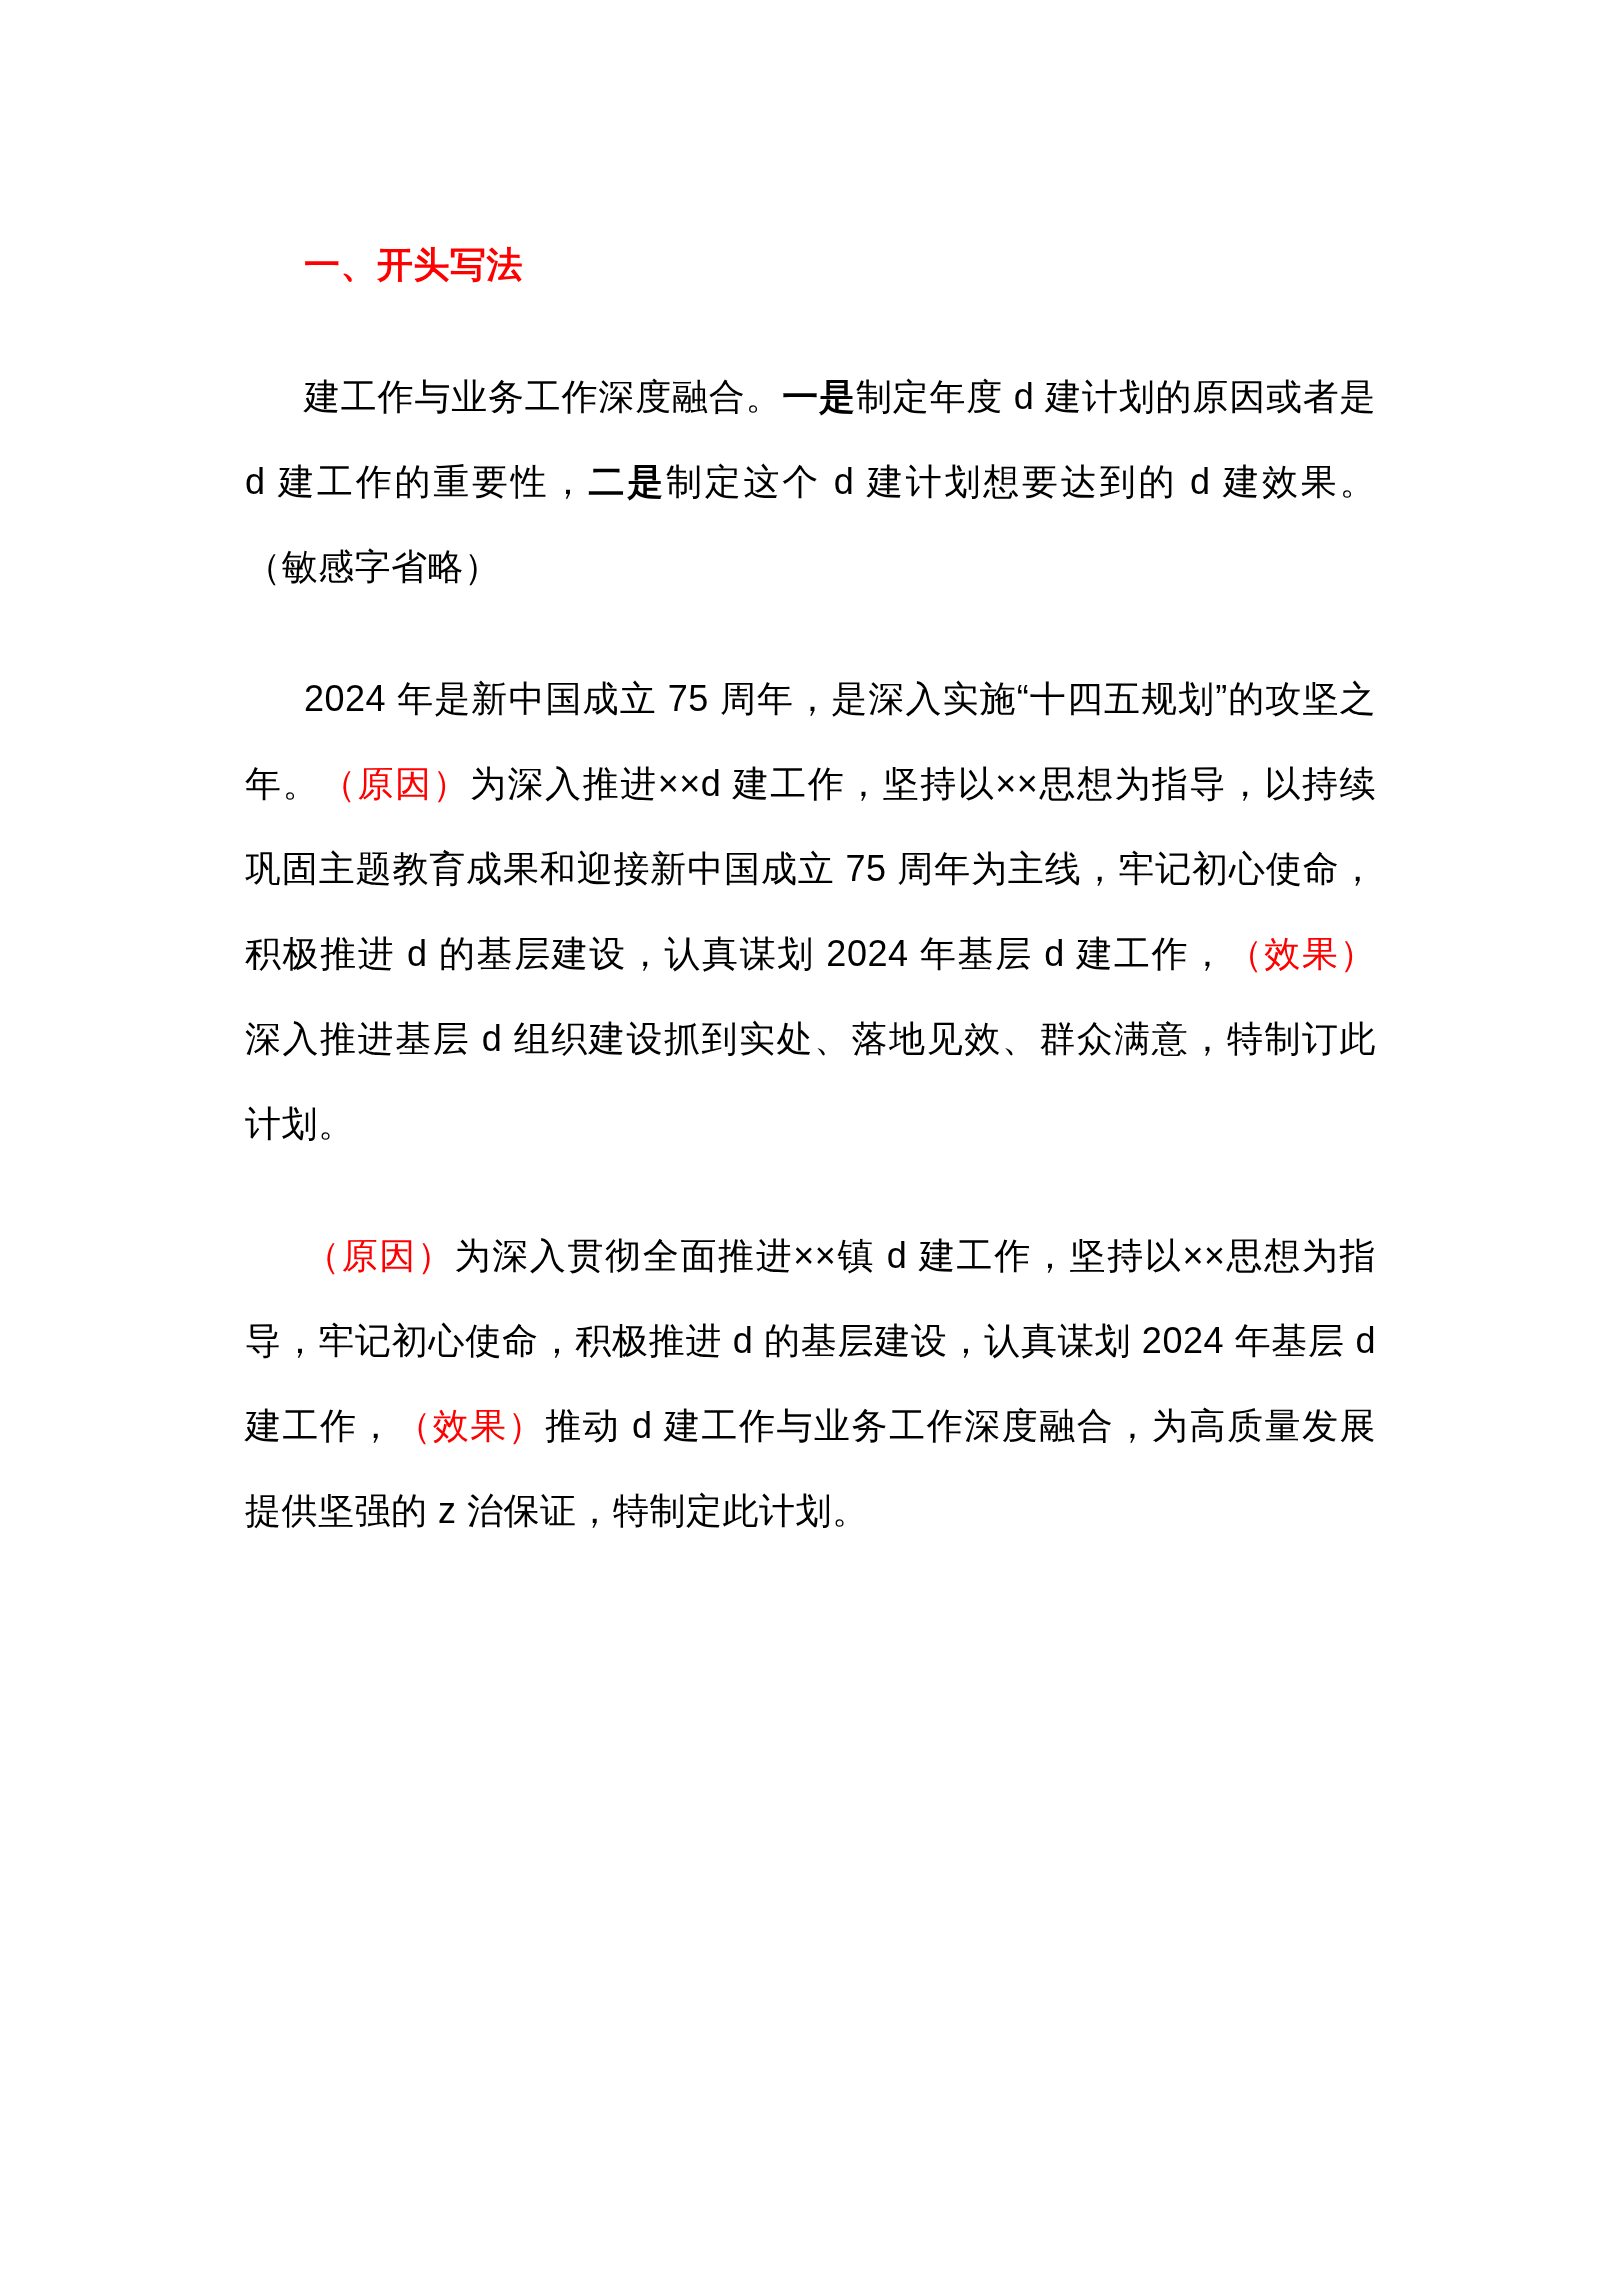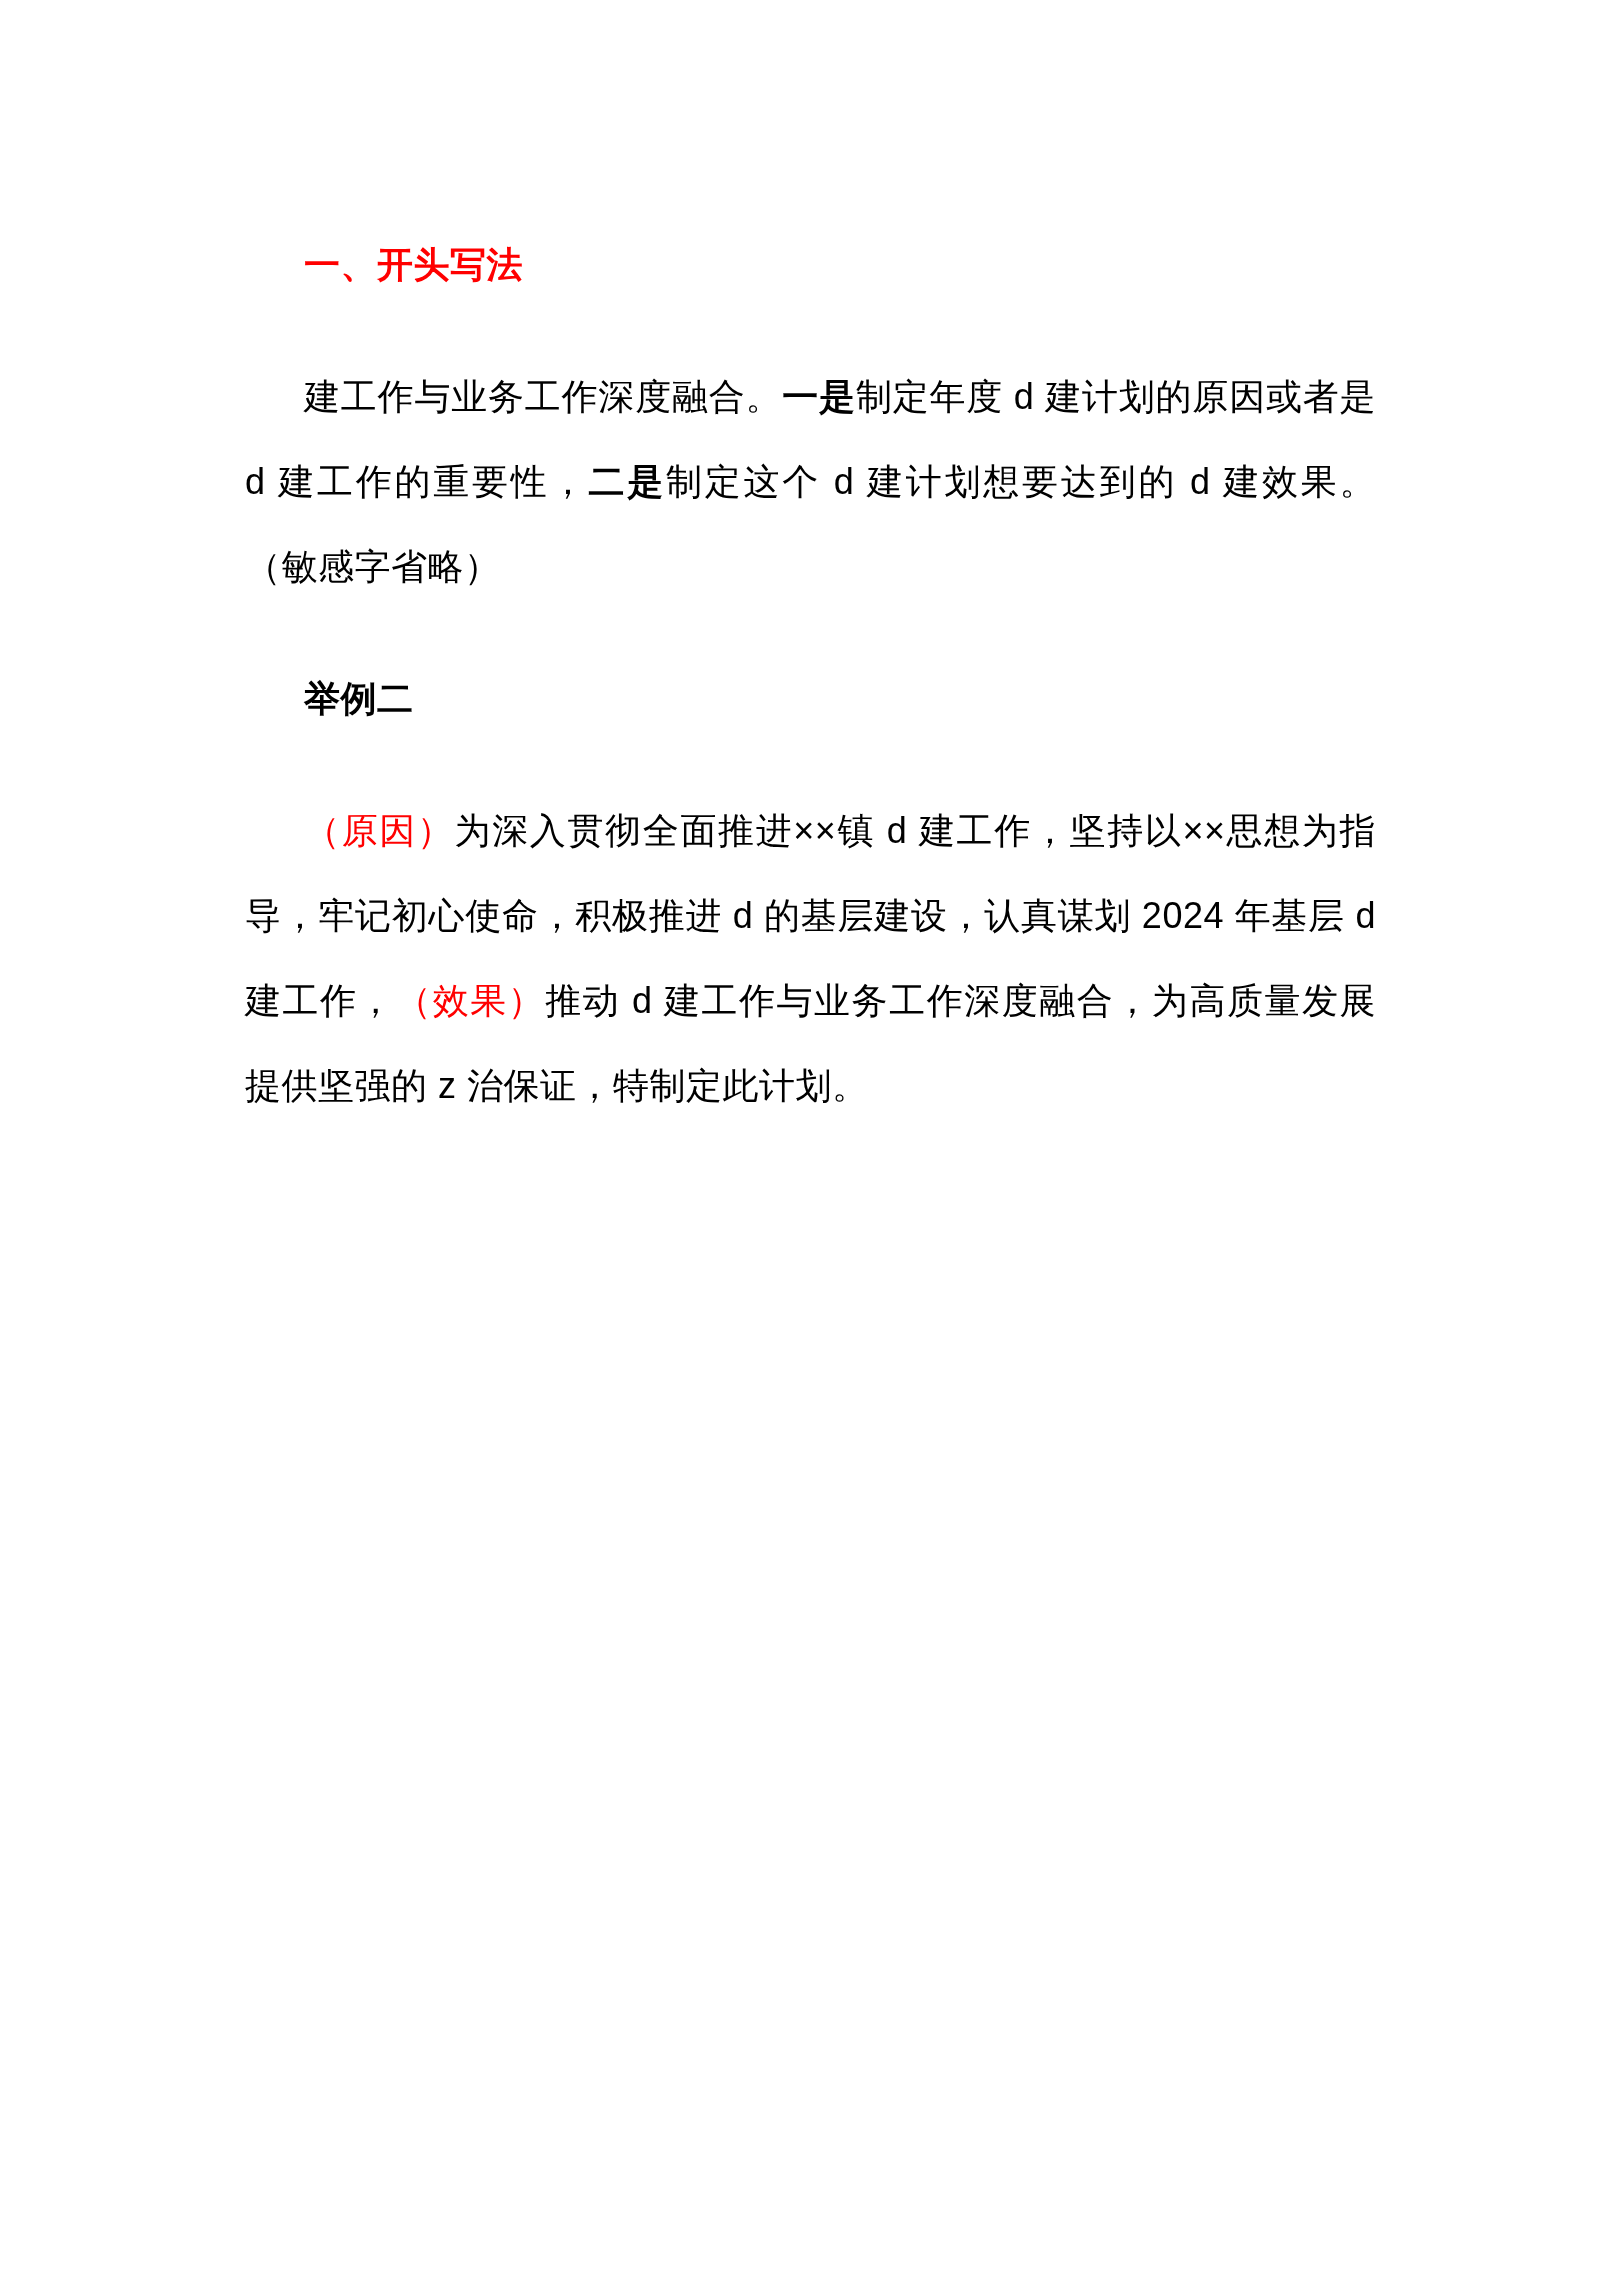--- a/index.html
+++ b/index.html
@@ -39,17 +39,17 @@
   }
   .run-bold { font-weight: bold; }
 </style>
 </head>
 <body>
 
 <div class="page">
   <div class="doc-body">
       <p class="heading"><span class="run-bold" style="color: rgb(255, 0, 0);">一、开头写法</span></p>
       <p class="paragraph"><span>建工作与业务工作深度融合。</span><span class="run-bold">一是</span><span>制定年度 d 建计划的原因或者是 d 建工作的重要性，</span><span class="run-bold">二是</span><span>制定这个 d 建计划想要达到的 d 建效果。（敏感字省略）</span></p>
-      <p class="subheading"><span class="run-bold">举例二</span></p>
+      <p class="paragraph"><span>2024 年是新中国成立 75 周年，是深入实施“十四五规划”的攻坚之年。</span><span style="color: rgb(255, 0, 0);">（原因）</span><span>为深入推进××d 建工作，坚持以××思想为指导，以持续巩固主题教育成果和迎接新中国成立 75 周年为主线，牢记初心使命，积极推进 d 的基层建设，认真谋划 2024 年基层 d 建工作，</span><span style="color: rgb(255, 0, 0);">（效果）</span><span>深入推进基层 d 组织建设抓到实处、落地见效、群众满意，特制订此计划。</span></p>
       <p class="paragraph"><span style="color: rgb(255, 0, 0);">（原因）</span><span>为深入贯彻全面推进××镇 d 建工作，坚持以××思想为指导，牢记初心使命，积极推进 d 的基层建设，认真谋划 2024 年基层 d 建工作，</span><span style="color: rgb(255, 0, 0);">（效果）</span><span>推动 d 建工作与业务工作深度融合，为高质量发展提供坚强的 z 治保证，特制定此计划。</span></p>
     </div>
 </div>
 
 
 </body></html>

